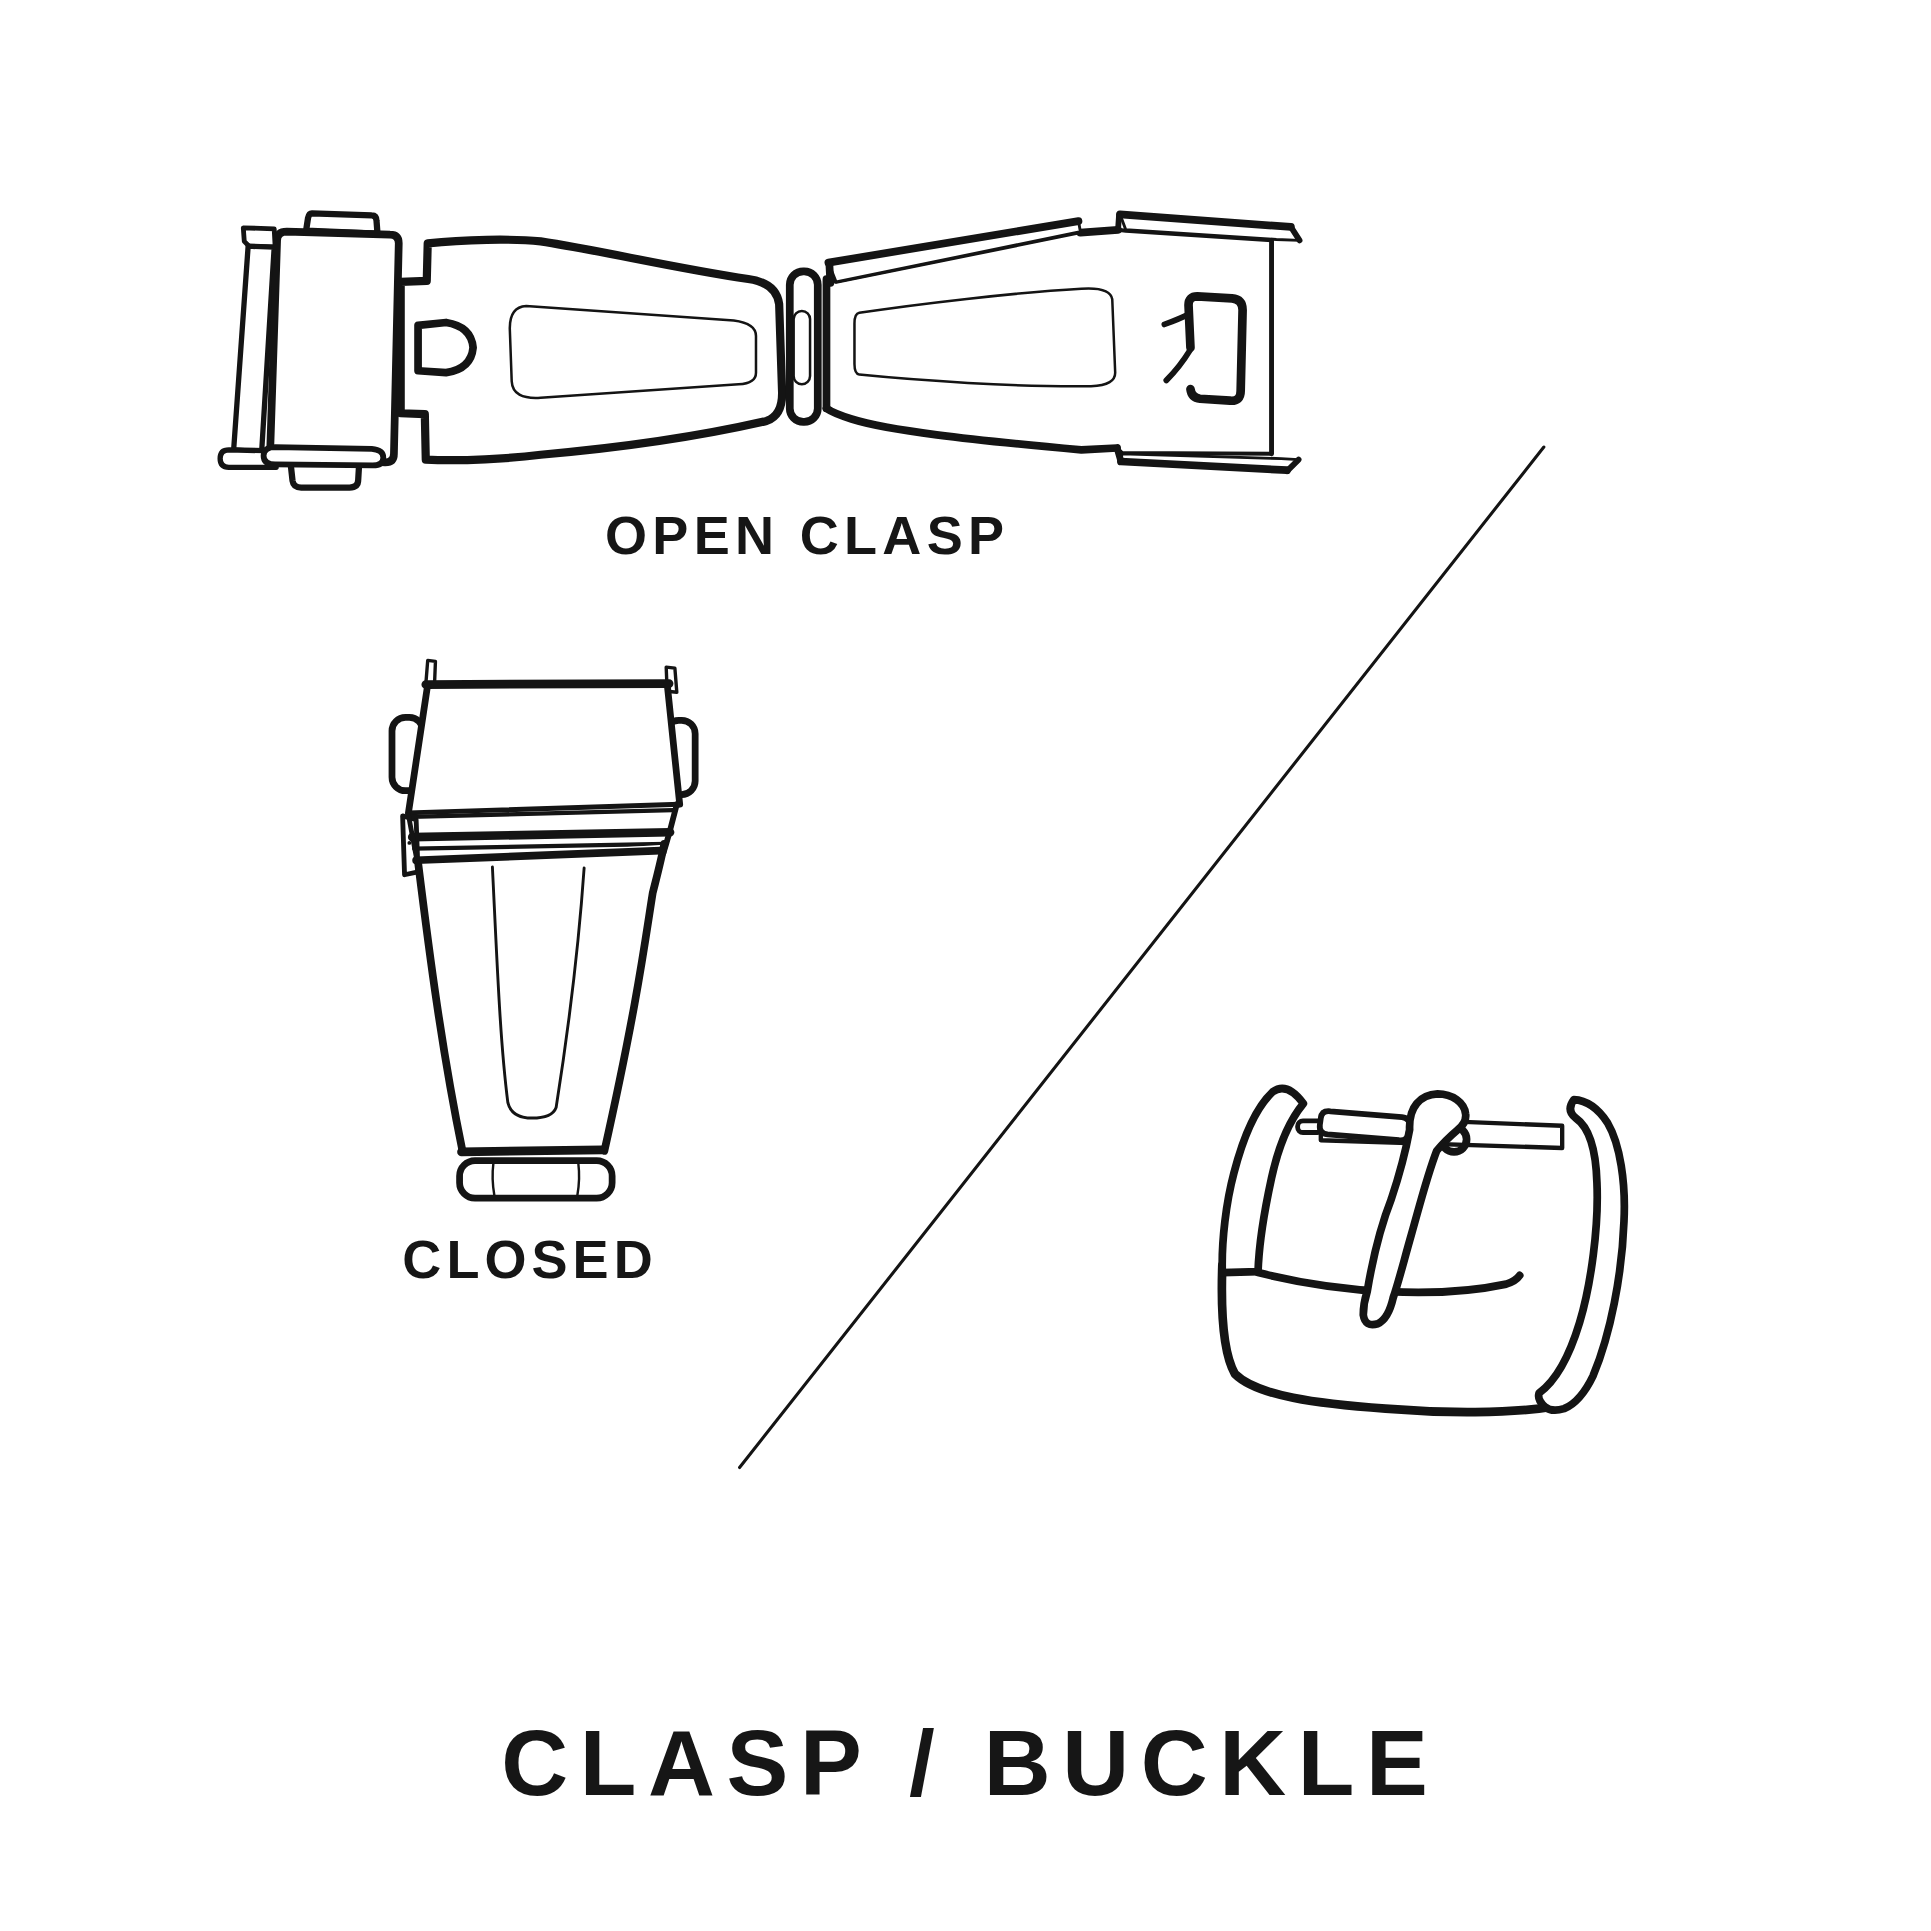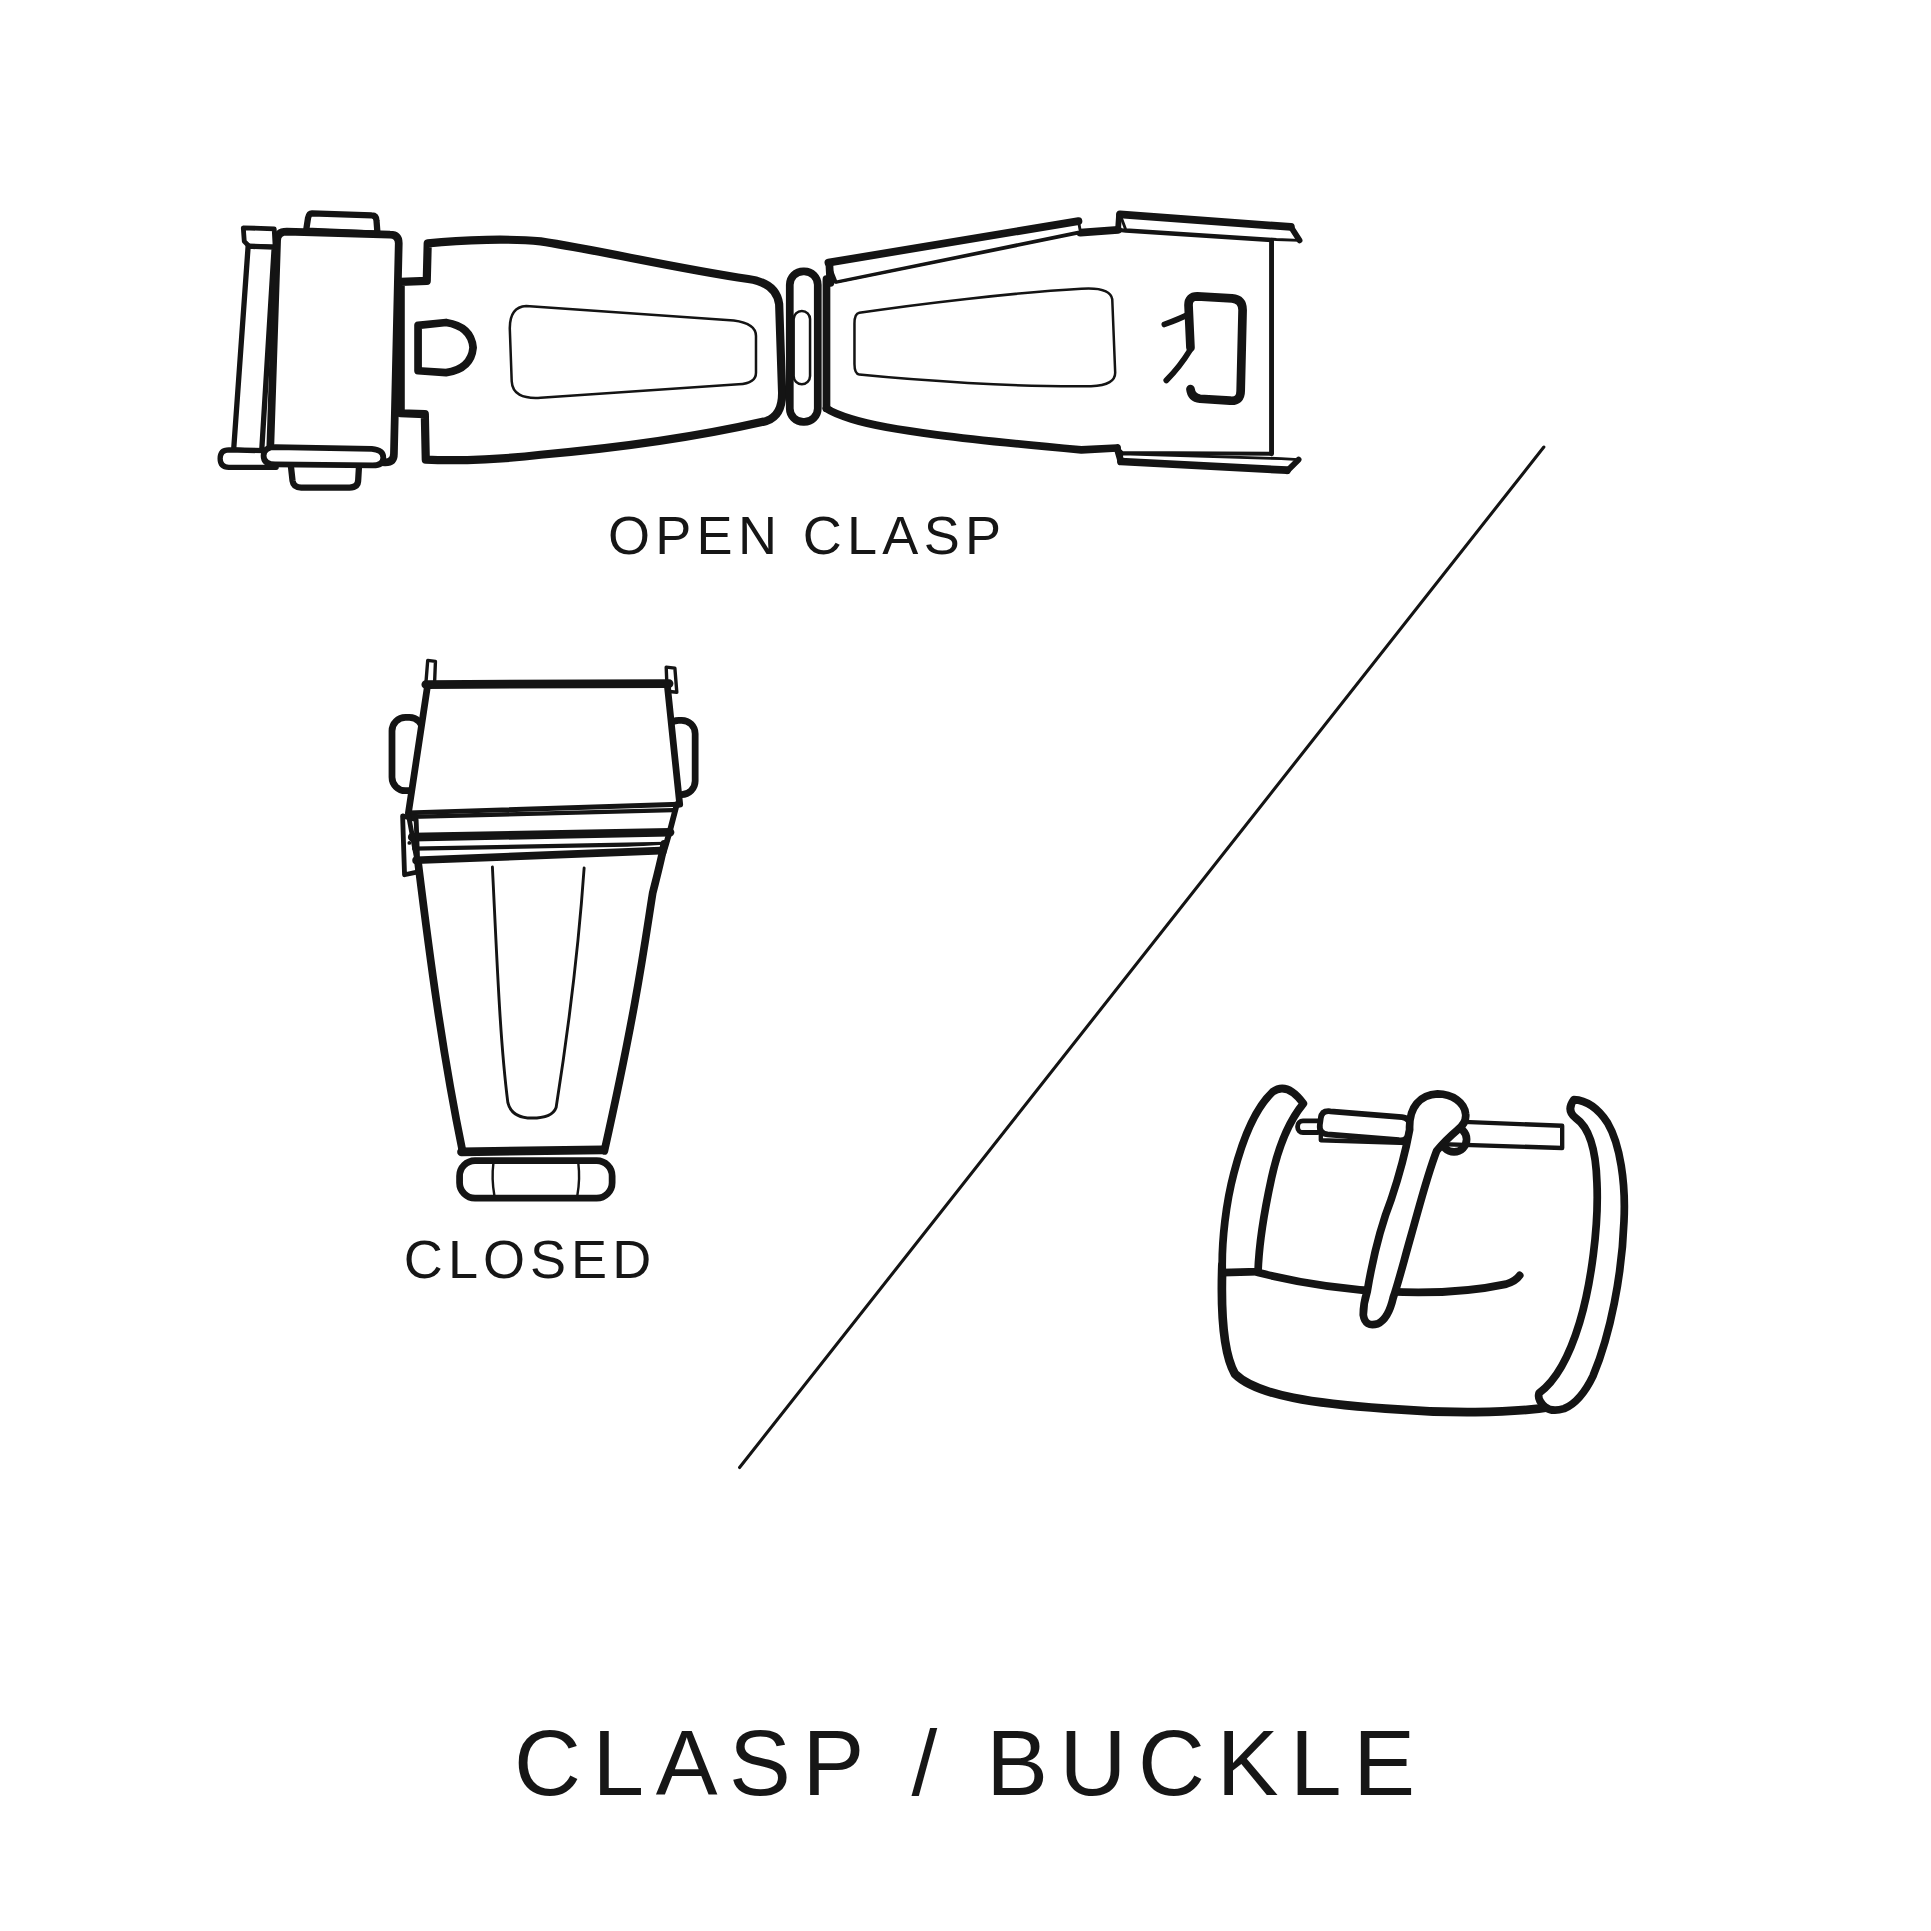--- a/index.html
+++ b/index.html
@@ -1,16 +1,16 @@
 <!DOCTYPE html>
 <html><head>
 <meta charset="utf-8">
 <style>
   html,body{margin:0;padding:0;background:#ffffff;}
-  #page{width:1931px;height:1931px;position:relative;background:#ffffff;overflow:hidden;}
+  #page{width:1931px;height:1931px;position:relative;background:#ffffff;overflow:hidden;font-weight:bold;}
   svg{position:absolute;top:0;left:0;}
   .lbl{font-family:"Liberation Sans", sans-serif;fill:#161616;}
 </style>
 </head>
 <body>
 <div id="page">
 <svg width="1931" height="1931" viewBox="0 0 2000 2000" fill="none" stroke-linejoin="round" stroke-linecap="round">
   <rect x="0" y="0" width="2000" height="2000" fill="#ffffff" stroke="none"></rect>
 
   <g stroke="#141414">

